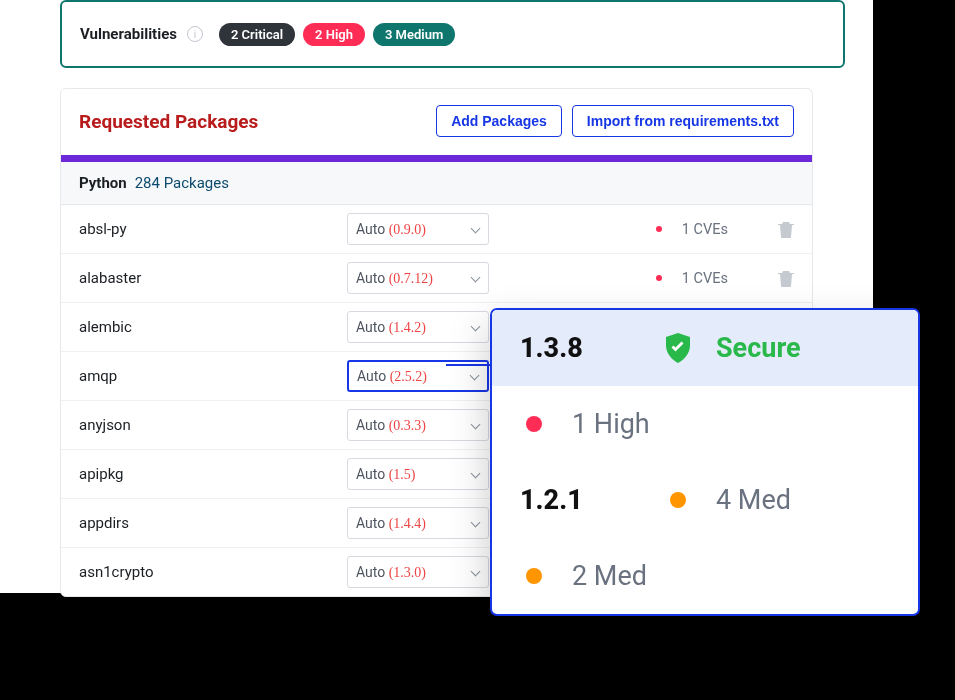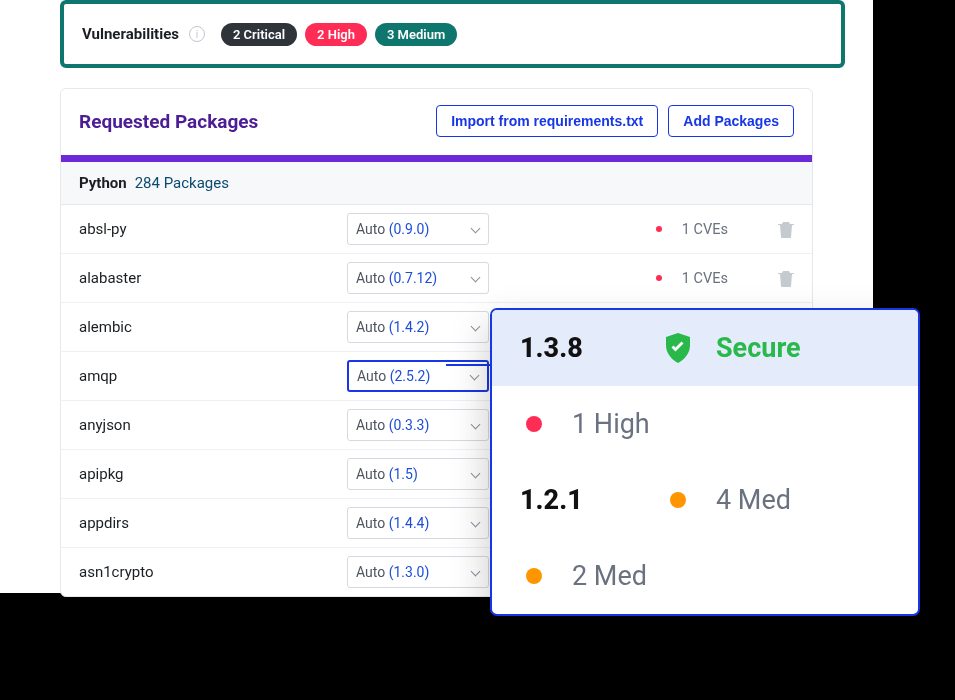--- a/index.html
+++ b/index.html
@@ -14,21 +14,21 @@
   .white-area {
     position: absolute;
     left: 0; top: 0;
     width: 873px;
     height: 593px;
     background: #fff;
     padding: 0;
   }
   .vuln-panel {
     margin: 0 28px 20px 60px;
-    border: 4px solid #0f766e;
+    border: 2px solid #0f766e;
     border-radius: 6px;
     height: 68px;
     display: flex;
     align-items: center;
     padding: 0 18px;
     gap: 8px;
   }
   .vuln-title {
     font-weight: 700;
     font-size: 15px;
@@ -67,21 +67,21 @@
   }
   .pkg-header {
     display: flex;
     align-items: center;
     justify-content: space-between;
     padding: 16px 18px 18px 18px;
   }
   .pkg-header-title {
     font-weight: 700;
     font-size: 19px;
-    color: #4c1d95;
+    color: #b91c1c;
   }
   .pkg-header-actions {
     display: flex;
     gap: 10px;
   }
   .outline-btn {
     border: 1.5px solid #1736e6;
     color: #1736e6;
     background: #fff;
     border-radius: 4px;
@@ -126,21 +126,21 @@
     padding: 0 8px;
     font-size: 14px;
     color: #6a7280;
     cursor: pointer;
     background: #fff;
   }
   .version-select.active {
     border: 2px solid #1736e6;
   }
   .version-auto { color: #4e5560; }
-  .version-num { color: #1d4ed8; }
+  .version-num { color: #ef4444; font-family: Liberation Serif, serif; }
   .chevron {
     width: 10px; height: 10px; position: relative;
   }
   .chevron::before {
     content: "";
     position: absolute;
     top: 1px; left: 2px;
     width: 6px; height: 6px;
     border-right: 1.5px solid #8a919c;
     border-bottom: 1.5px solid #8a919c;
@@ -244,22 +244,22 @@
     <span class="info-icon">i</span>
     <span class="pill dark">2 Critical</span>
     <span class="pill red">2 High</span>
     <span class="pill orange">3 Medium</span>
   </div>
 
   <div class="pkg-panel">
     <div class="pkg-header">
       <div class="pkg-header-title">Requested Packages</div>
       <div class="pkg-header-actions">
+        <button class="outline-btn">Add Packages</button>
         <button class="outline-btn">Import from requirements.txt</button>
-        <button class="outline-btn">Add Packages</button>
       </div>
     </div>
     <div class="lang-row">
       <span class="lang-name">Python</span>
       <span class="lang-count">284 Packages</span>
     </div>
     <div id="pkg-rows">
         <div class="pkg-row">
           <div class="pkg-name">absl-py</div>
           <div class="version-select">

